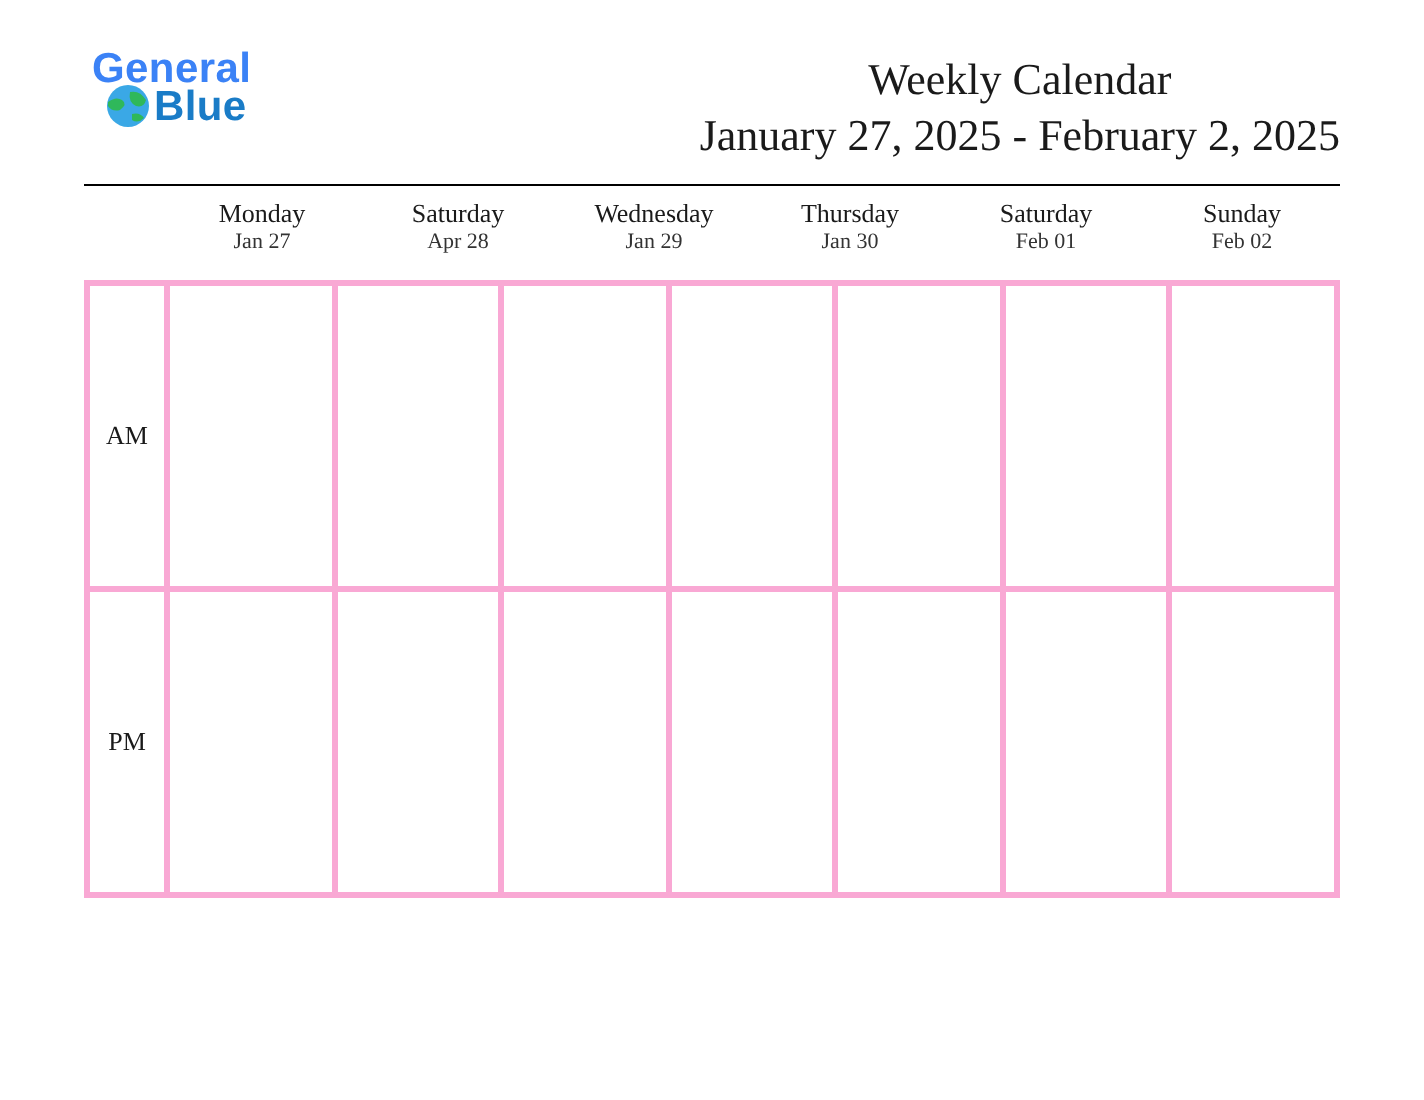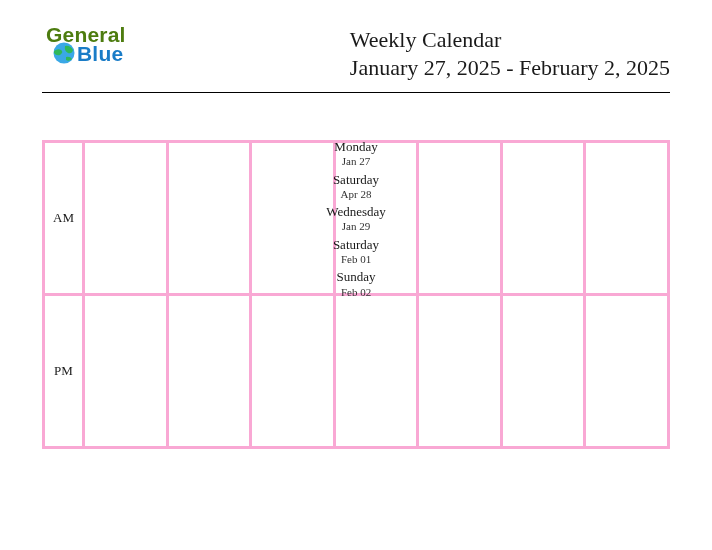--- a/index.html
+++ b/index.html
@@ -25,21 +25,21 @@
     height: 48px;
   }
   .logo .word {
     font-family: "Segoe UI", Arial, sans-serif;
     font-weight: 600;
     display: block;
     line-height: 1;
   }
   .logo .general {
     font-size: 21px;
-    color: #4d7c0f;
+    color: #3b82f6;
     letter-spacing: 0.2px;
   }
   .logo .blue-row {
     display: flex;
     align-items: center;
     margin-top: -4px;
     margin-left: 6px;
   }
   .logo .globe {
     width: 24px;
@@ -49,21 +49,21 @@
   .logo .blue {
     font-size: 21px;
     color: #1a7cc7;
     letter-spacing: 0.2px;
   }
   
   .titleblock {
     position: absolute;
     right: 42px;
     top: 26px;
-    text-align: left;
+    text-align: center;
   }
   .maintitle {
     font-size: 22px;
     font-weight: 400;
     line-height: 1.25;
   }
   .daterange {
     font-size: 22px;
     font-weight: 400;
     line-height: 1.25;
@@ -81,21 +81,20 @@
     position: absolute;
     left: 42px;
     right: 42px;
     top: 96px;
   }
   
   .header-row {
     display: flex;
     width: 100%;
     height: 44px;
-    flex-direction: column;
   }
   .timecol-h {
     flex: 0 0 40px;
   }
   .dayhead {
     flex: 1 1 0;
     text-align: center;
     padding-top: 4px;
   }
   .dayname {
@@ -162,20 +161,24 @@
       </div>
       <div class="dayhead">
         <div class="dayname">Saturday</div>
         <div class="daydate">Apr 28</div>
       </div>
       <div class="dayhead">
         <div class="dayname">Wednesday</div>
         <div class="daydate">Jan 29</div>
       </div>
       <div class="dayhead">
+        <div class="dayname">Thursday</div>
+        <div class="daydate">Jan 30</div>
+      </div>
+      <div class="dayhead">
         <div class="dayname">Saturday</div>
         <div class="daydate">Feb 01</div>
       </div>
       <div class="dayhead">
         <div class="dayname">Sunday</div>
         <div class="daydate">Feb 02</div>
       </div>
     </div>
 
     <table class="grid">

